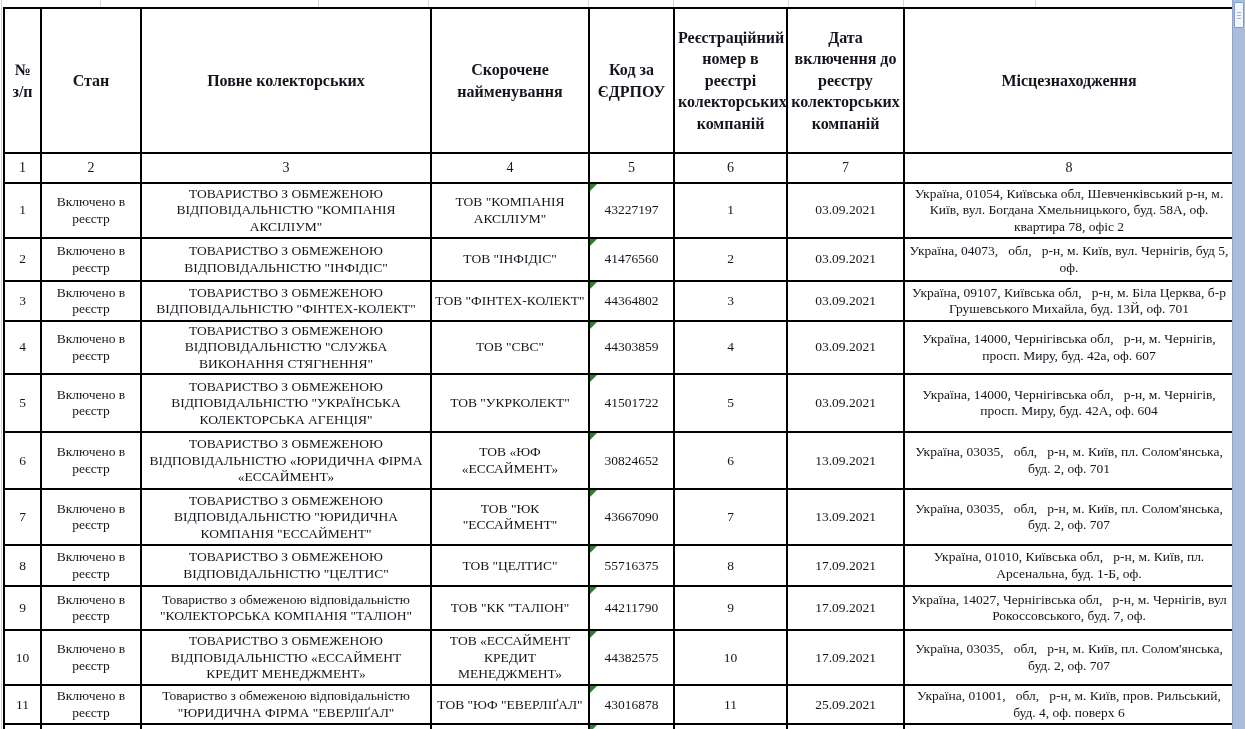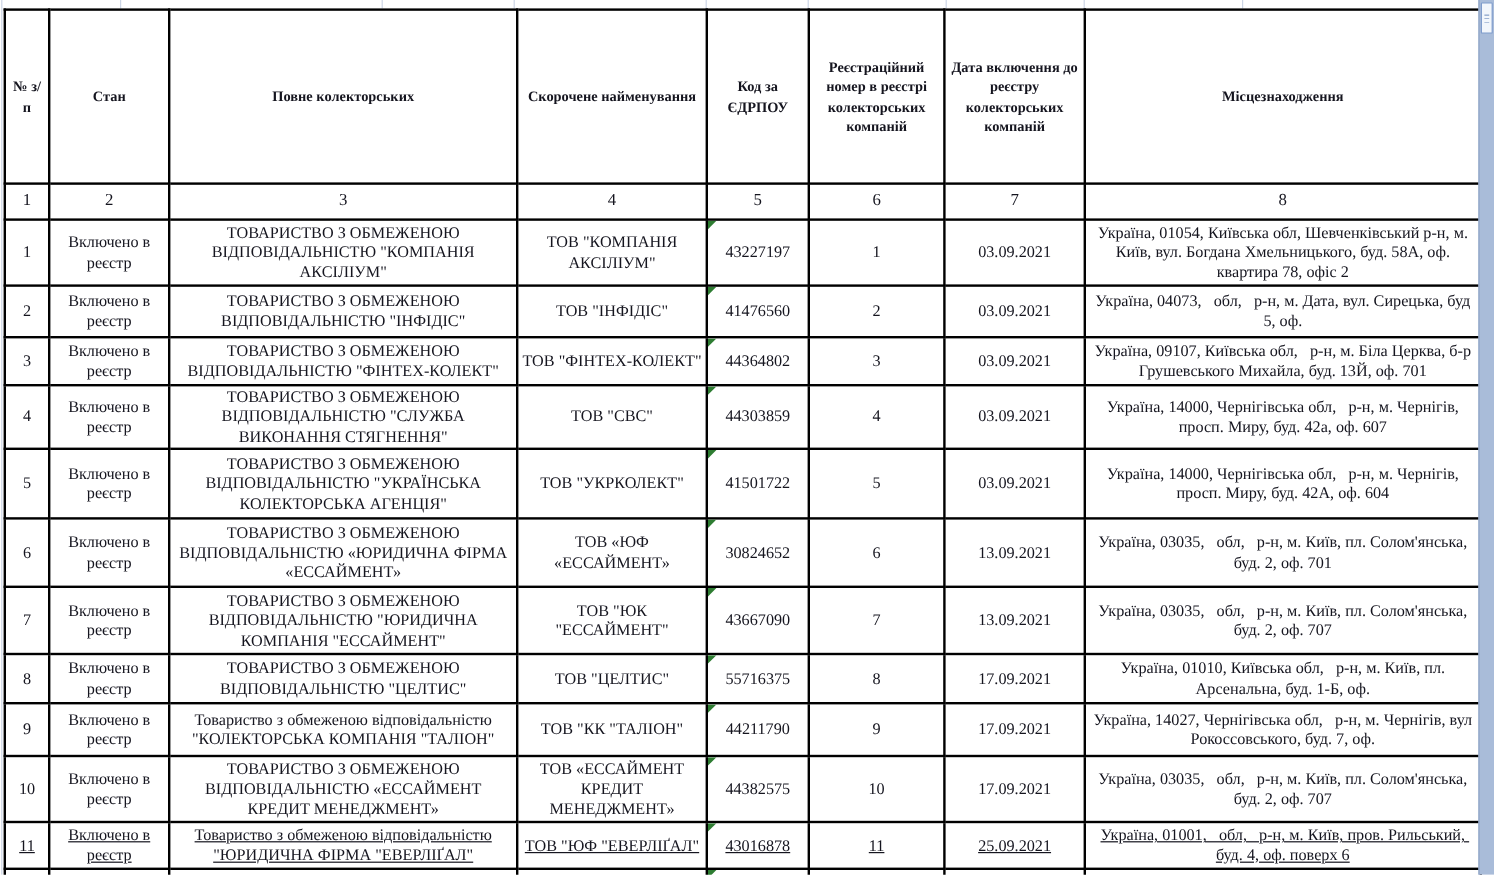--- a/index.html
+++ b/index.html
@@ -34,21 +34,21 @@
     position:absolute;left:3px;top:7px;width:1230px;
     border-collapse:collapse;table-layout:fixed;
     font-size:13.5px;line-height:1.22;color:var(--text);
   }
   table.registry th,table.registry td{
     border:2px solid var(--border);
     padding:1px 3px;
     text-align:center;vertical-align:middle;
     overflow:hidden;
   }
-  th.col-head{font-weight:bold;font-size:12px;line-height:1.35;}
+  th.col-head{font-weight:bold;font-size:16px;line-height:1.35;}
   tr.index-row td{font-size:14px;}
   td.c-status{text-align:left;padding-left:4px;margin-left:30px;}
   td.c-address{white-space:pre-wrap;margin-left:29px;}
   td.c-edrpou{position:relative;}
   .err-tri{
     position:absolute;left:0;top:0;width:0;height:0;
     border-top:7px solid var(--tri);
     border-right:7px solid transparent;
   }
   
@@ -138,21 +138,21 @@
         <td class="c-address">Україна, 01054, Київська обл, Шевченківський р-н, м. Київ, вул. Богдана Хмельницького, буд. 58А, оф. квартира 78, офіс 2</td>
       </tr>
       <tr style="height: 43px;">
         <td class="c-num">2</td>
         <td class="c-status">Включено в реєстр</td>
         <td class="c-full">ТОВАРИСТВО З ОБМЕЖЕНОЮ ВІДПОВІДАЛЬНІСТЮ "ІНФІДІС"</td>
         <td class="c-short">ТОВ "ІНФІДІС"</td>
         <td class="c-edrpou"><span class="err-tri"></span><span>41476560</span></td>
         <td class="c-reg">2</td>
         <td class="c-date">03.09.2021</td>
-        <td class="c-address">Україна, 04073,   обл,   р-н, м. Дата, вул. Сирецька, буд 5, оф.</td>
+        <td class="c-address">Україна, 04073,   обл,   р-н, м. Київ, вул. Чернігів, буд 5, оф.</td>
       </tr>
       <tr style="height: 40px;">
         <td class="c-num">3</td>
         <td class="c-status">Включено в реєстр</td>
         <td class="c-full">ТОВАРИСТВО З ОБМЕЖЕНОЮ ВІДПОВІДАЛЬНІСТЮ "ФІНТЕХ-КОЛЕКТ"</td>
         <td class="c-short">ТОВ "ФІНТЕХ-КОЛЕКТ"</td>
         <td class="c-edrpou"><span class="err-tri"></span><span>44364802</span></td>
         <td class="c-reg">3</td>
         <td class="c-date">03.09.2021</td>
         <td class="c-address">Україна, 09107, Київська обл,   р-н, м. Біла Церква, б-р Грушевського Михайла, буд. 13Й, оф. 701</td>
@@ -220,21 +220,21 @@
       <tr style="height: 55px;">
         <td class="c-num">10</td>
         <td class="c-status">Включено в реєстр</td>
         <td class="c-full">ТОВАРИСТВО З ОБМЕЖЕНОЮ ВІДПОВІДАЛЬНІСТЮ «ЕССАЙМЕНТ КРЕДИТ МЕНЕДЖМЕНТ»</td>
         <td class="c-short">ТОВ «ЕССАЙМЕНТ КРЕДИТ МЕНЕДЖМЕНТ»</td>
         <td class="c-edrpou"><span class="err-tri"></span><span>44382575</span></td>
         <td class="c-reg">10</td>
         <td class="c-date">17.09.2021</td>
         <td class="c-address">Україна, 03035,   обл,   р-н, м. Київ, пл. Солом'янська, буд. 2, оф. 707</td>
       </tr>
-      <tr style="height: 39px; text-decoration: underline;">
+      <tr style="height: 39px;">
         <td class="c-num">11</td>
         <td class="c-status">Включено в реєстр</td>
         <td class="c-full">Товариство з обмеженою відповідальністю "ЮРИДИЧНА ФІРМА "ЕВЕРЛІҐАЛ"</td>
         <td class="c-short">ТОВ "ЮФ "ЕВЕРЛІҐАЛ"</td>
         <td class="c-edrpou"><span class="err-tri"></span><span>43016878</span></td>
         <td class="c-reg">11</td>
         <td class="c-date">25.09.2021</td>
         <td class="c-address">Україна, 01001,   обл,   р-н, м. Київ, пров. Рильський, буд. 4, оф. поверх 6</td>
       </tr>
       <tr style="height: 10px;">

